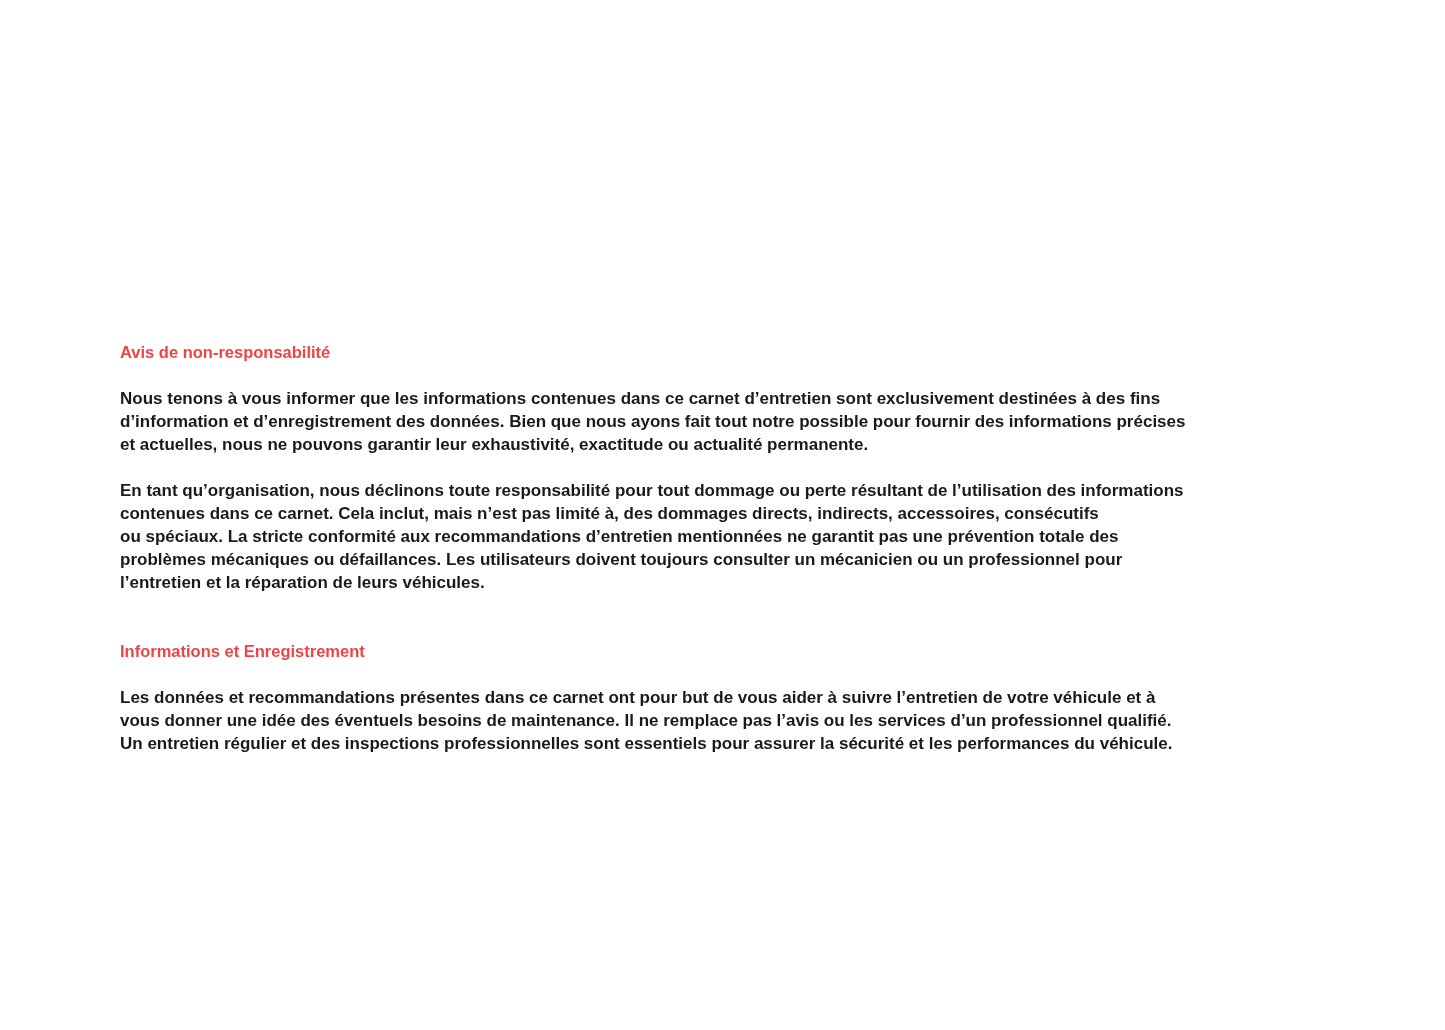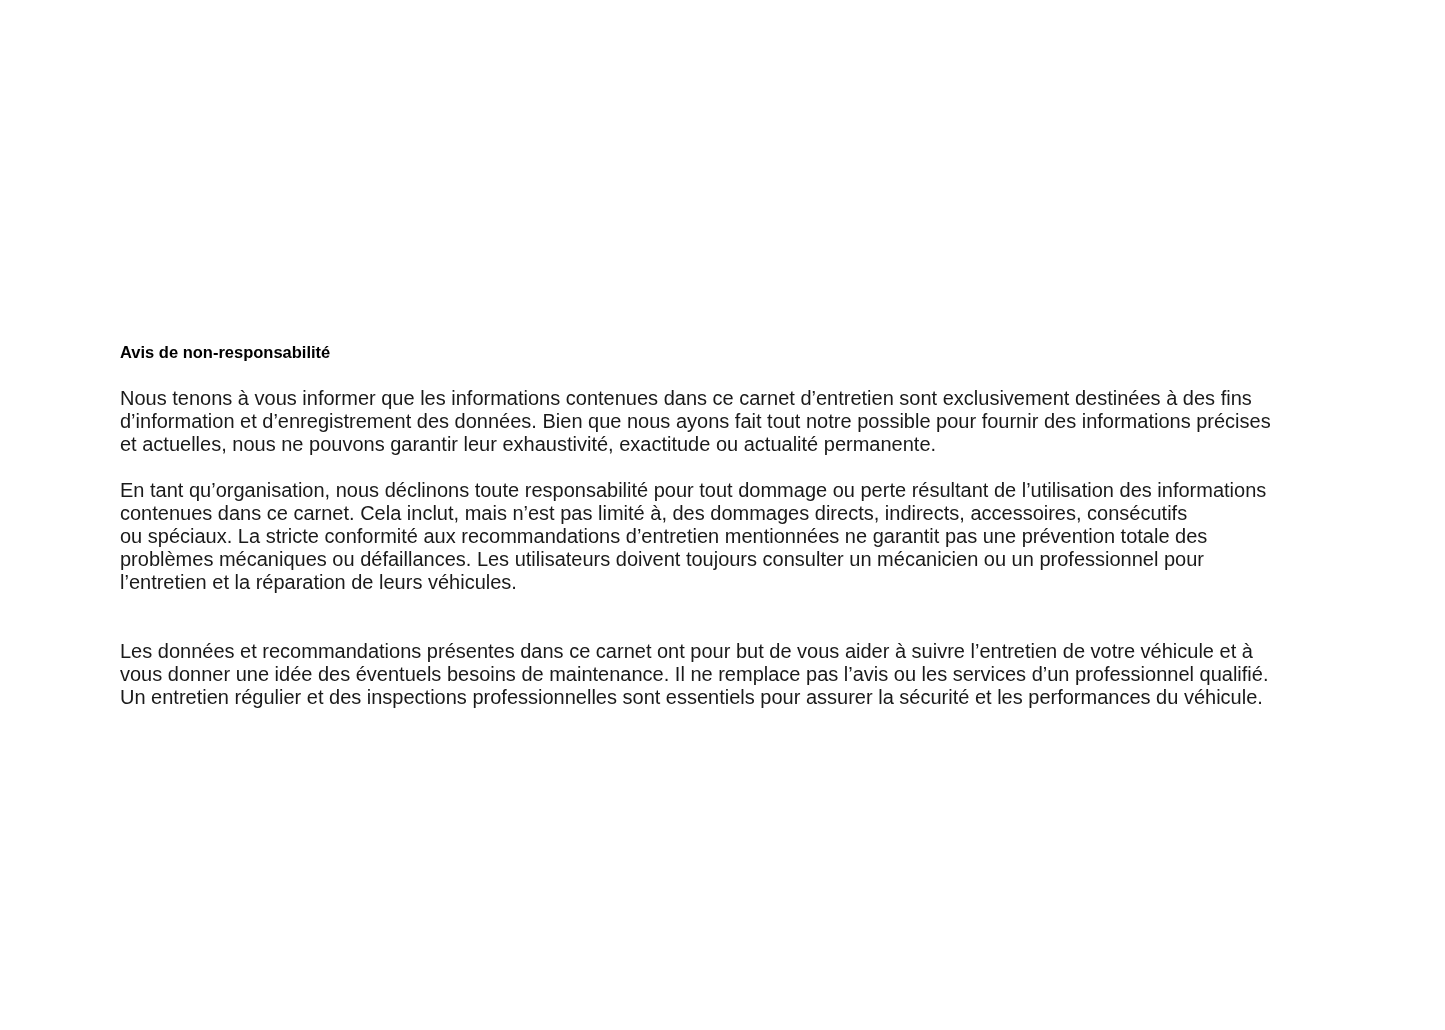--- a/index.html
+++ b/index.html
@@ -20,27 +20,27 @@
   .content {
     position: absolute;
     left: 120px;
     top: 341px;
     width: 1180px;
   }
   .section-heading {
     font-size: 16.5px;
     line-height: 23px;
     font-weight: bold;
-    color: #000000;
+    color: #ef4444;
     margin-bottom: 23px;
   }
   .para {
-    font-size: 20px;
+    font-size: 17px;
     line-height: 23px;
-    font-weight: normal;
+    font-weight: bold;
     color: #1a1a1a;
     white-space: pre-line;
     margin-bottom: 23px;
   }
   .section + .section {
     margin-top: 46px;
   }
 </style>
 </head>
 <body>
@@ -54,19 +54,20 @@
 d’information et d’enregistrement des données. Bien que nous ayons fait tout notre possible pour fournir des informations précises
 et actuelles, nous ne pouvons garantir leur exhaustivité, exactitude ou actualité permanente.</div>
       <div class="para">En tant qu’organisation, nous déclinons toute responsabilité pour tout dommage ou perte résultant de l’utilisation des informations
 contenues dans ce carnet. Cela inclut, mais n’est pas limité à, des dommages directs, indirects, accessoires, consécutifs
 ou spéciaux. La stricte conformité aux recommandations d’entretien mentionnées ne garantit pas une prévention totale des
 problèmes mécaniques ou défaillances. Les utilisateurs doivent toujours consulter un mécanicien ou un professionnel pour
 l’entretien et la réparation de leurs véhicules.</div>
     </div>
 
     <div class="section">
+      <div class="section-heading">Informations et Enregistrement</div>
       <div class="para">Les données et recommandations présentes dans ce carnet ont pour but de vous aider à suivre l’entretien de votre véhicule et à
 vous donner une idée des éventuels besoins de maintenance. Il ne remplace pas l’avis ou les services d’un professionnel qualifié.
 Un entretien régulier et des inspections professionnelles sont essentiels pour assurer la sécurité et les performances du véhicule.</div>
     </div>
 
   </div>
 </div>
 
 </body></html>

